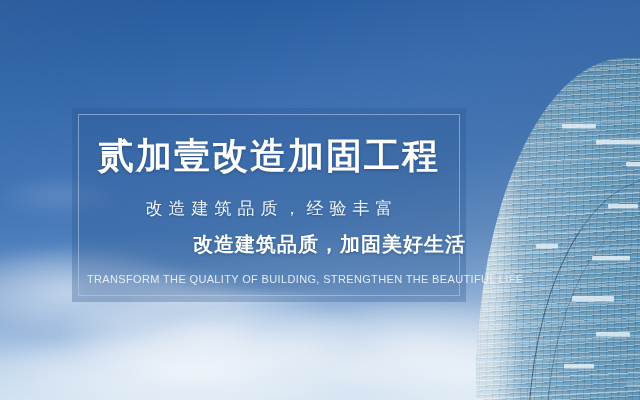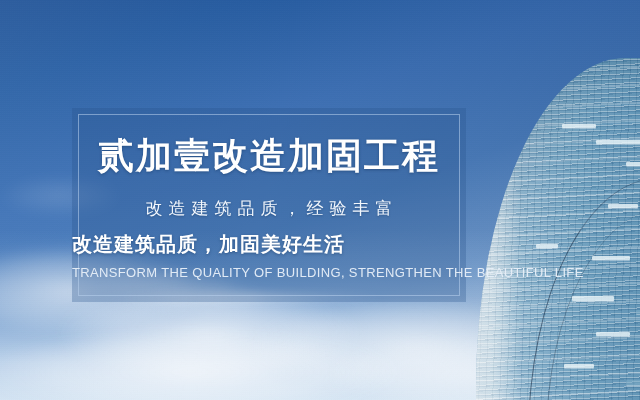--- a/index.html
+++ b/index.html
@@ -238,40 +238,41 @@
     letter-spacing: 6px;
     text-indent: 6px;
     line-height: 1;
     text-shadow: 0 1px 2px rgba(18,48,88,0.40);
     white-space: nowrap;
   }
   .slogan {
     position: absolute;
     left: 0; right: 0;
     top: 126px;
-    text-align: left;
+    text-align: right;
     color: #ffffff;
     font-size: 20px;
     font-weight: bold;
     letter-spacing: 1px;
     line-height: 1;
     text-shadow: 0 1px 3px rgba(18,48,88,0.45);
     white-space: nowrap;
   }
   .english {
     position: absolute;
     left: 0; right: 0;
-    top: 158px;
+    top: 166px;
     text-align: center;
     color: #e7eff8;
-    font-size: 13px;
+    font-size: 11px;
     letter-spacing: 0.35px;
     line-height: 1;
     white-space: nowrap;
     opacity: 0.96;
+    padding-left: 15px;
   }
 </style>
 </head>
 <body>
 
 <div id="stage">
 
   <div class="sky-base"></div>
   <div class="sky-right-wash"></div>
   <div class="sky-haze-bottom"></div>

